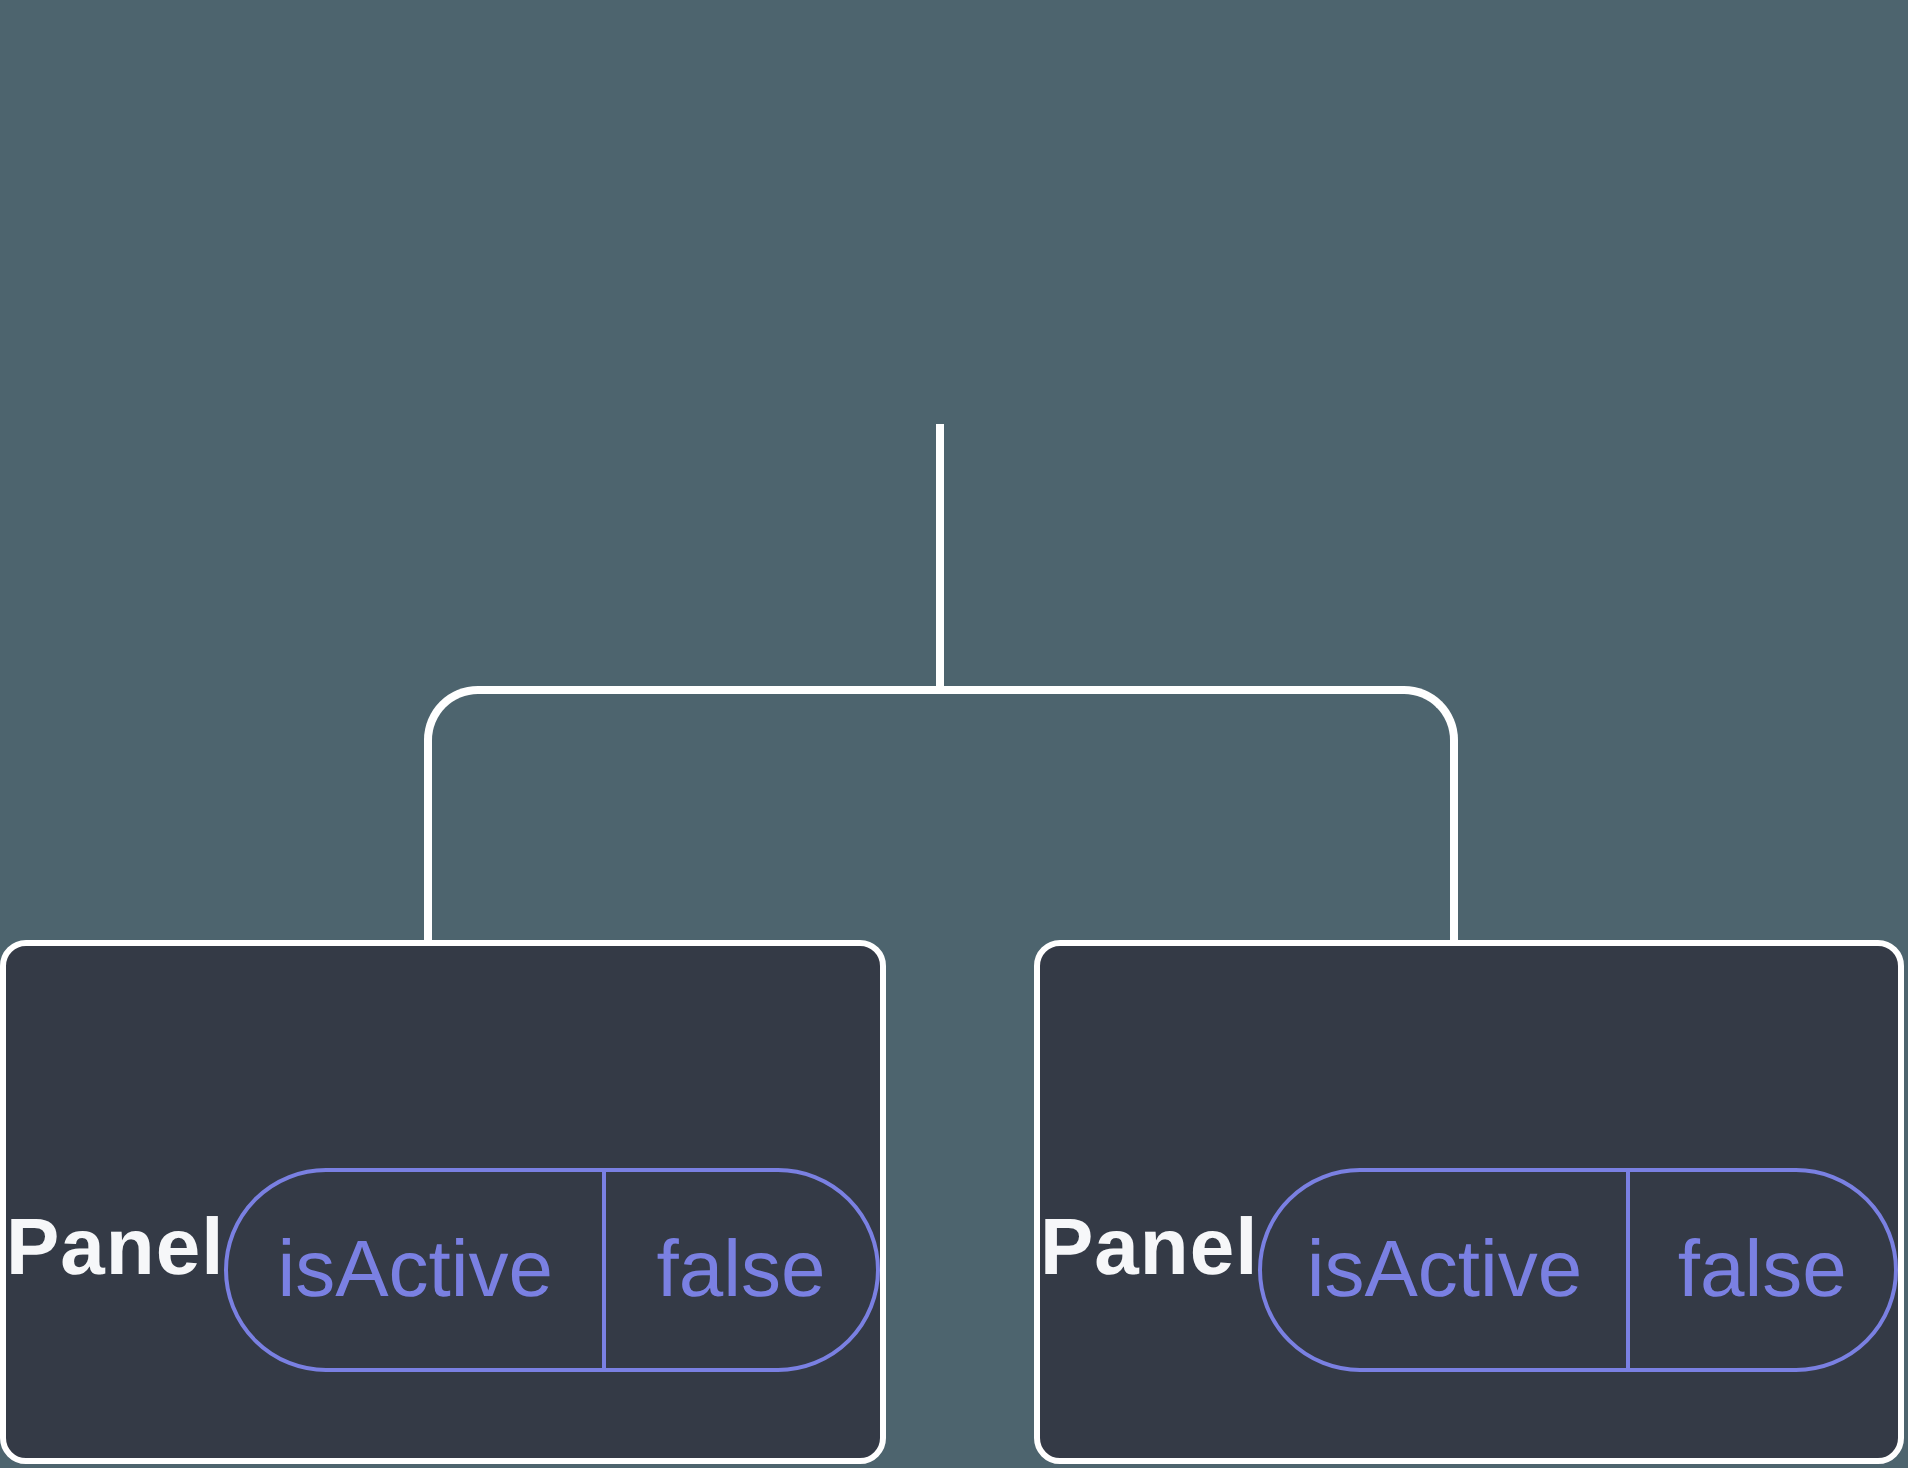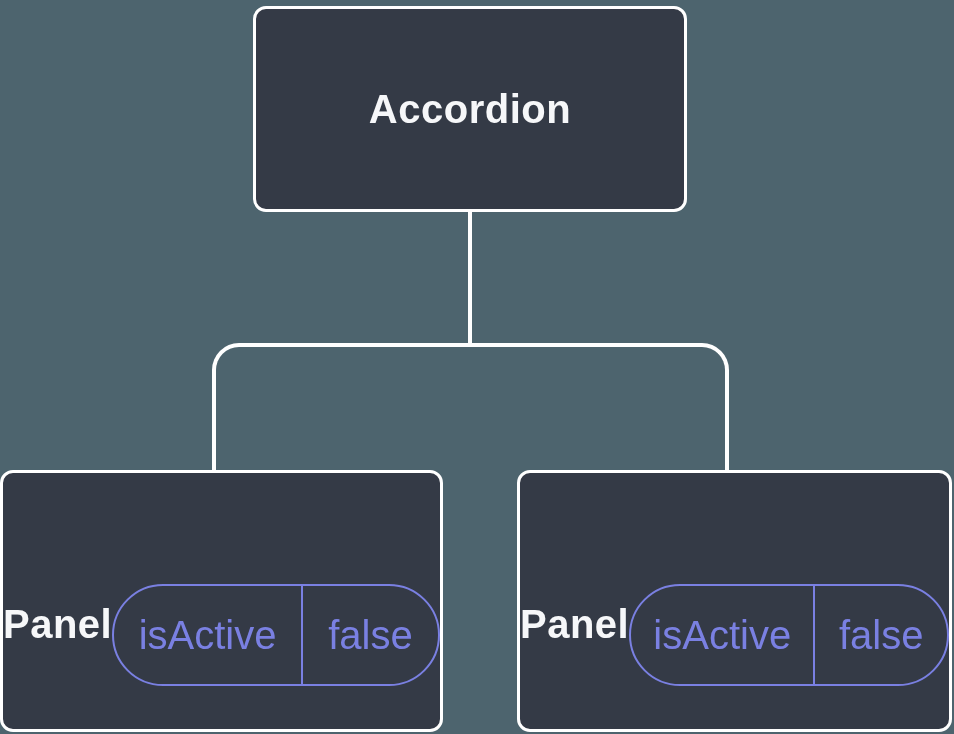--- a/index.html
+++ b/index.html
@@ -78,23 +78,20 @@
     flex: 0 0 58.3%;
     border-right: 2.5px solid var(--accent);
   }
   .pill-value { flex: 1 1 auto; }
 </style>
 </head>
 <body>
 
 <div class="canvas">
 
-  <div class="node node-root">
-    <span class="node-title">Accordion</span>
-  </div>
 
   <div class="connector-stem"></div>
 
   <div class="connector-branch"></div>
 
   <div class="node node-panel node-panel-left">
     <span class="node-title">Panel</span>
     <div class="state-pill">
       <span class="pill-cell pill-key">isActive</span>
       <span class="pill-cell pill-value">false</span>

